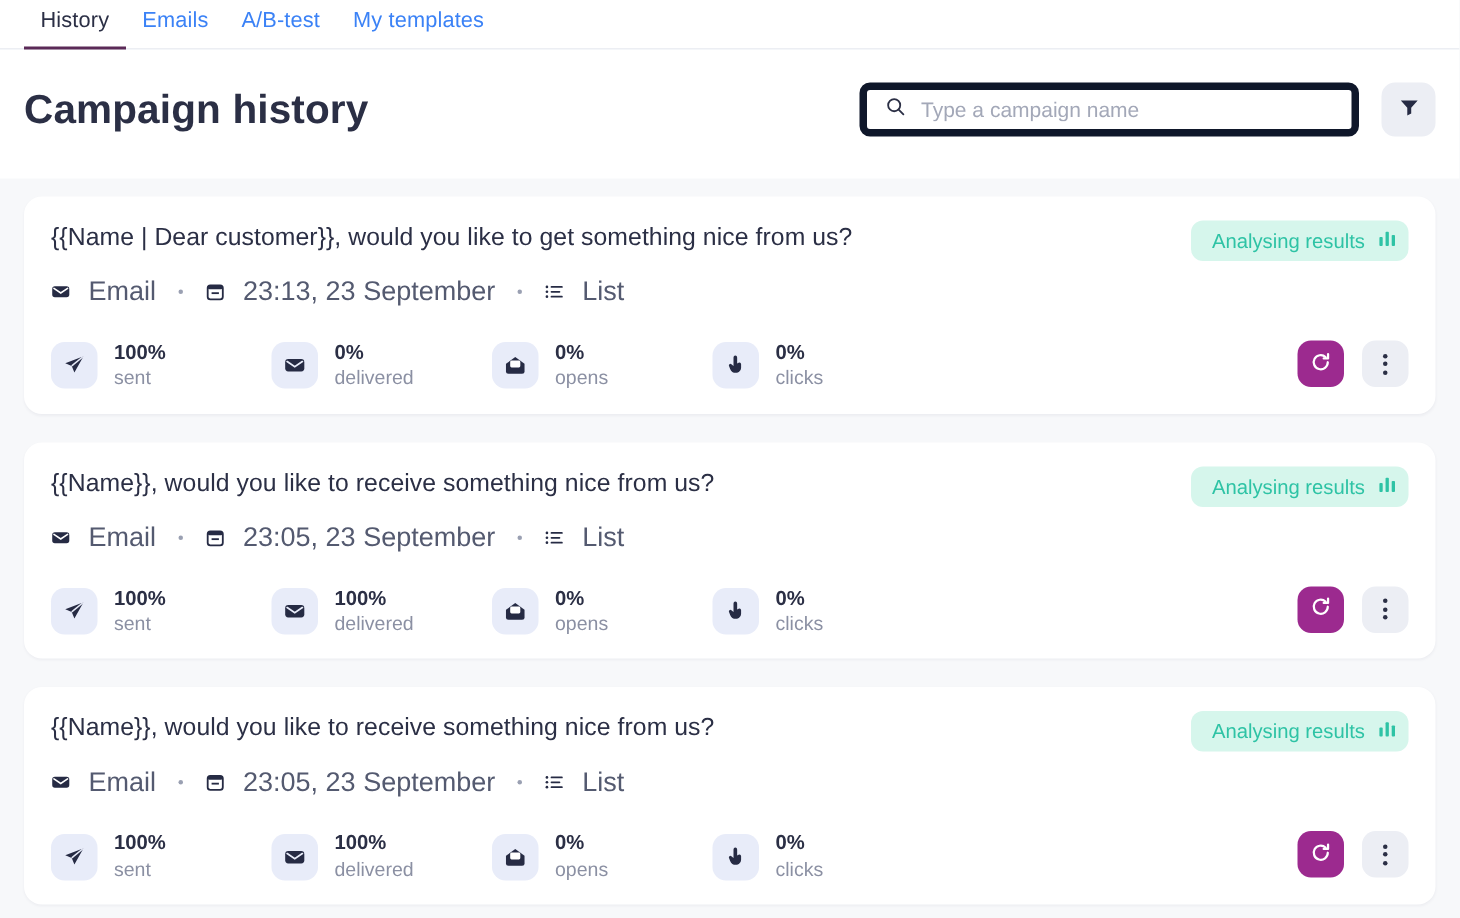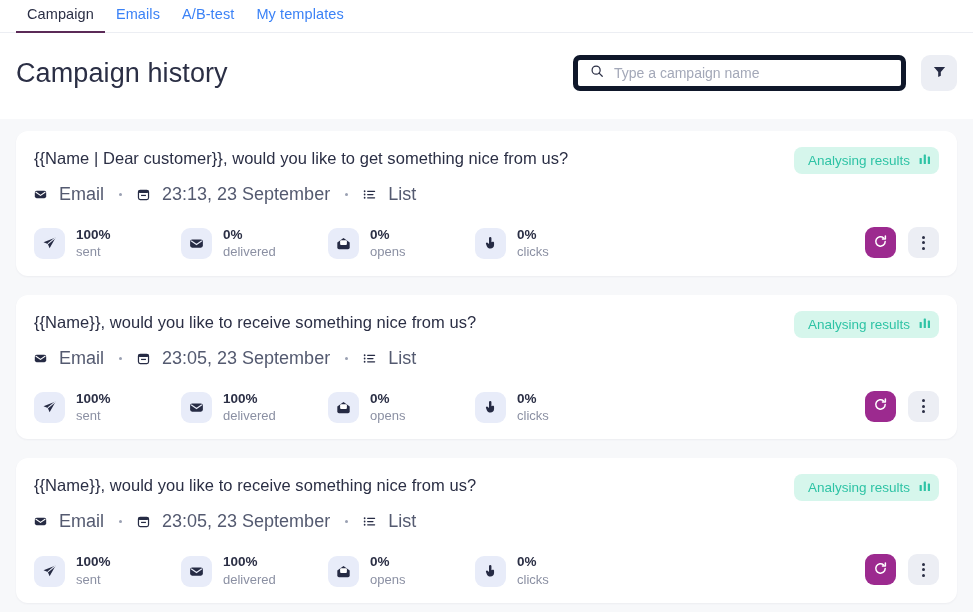--- a/index.html
+++ b/index.html
@@ -54,21 +54,21 @@
   
   .page-head {
     background: #ffffff;
     padding: 22px 16px 28px 16px;
     display: flex;
     align-items: center;
     justify-content: space-between;
   }
   .page-title {
     font-size: 27px;
-    font-weight: 400;
+    font-weight: 700;
     color: #2b2f45;
     letter-spacing: .1px;
   }
   .head-right {
     display: flex;
     align-items: center;
     gap: 15px;
   }
   .search-box {
     width: 333px;
@@ -210,21 +210,21 @@
     display: flex; align-items: center; justify-content: center;
     cursor: pointer;
   }
   .dots { display: flex; flex-direction: column; gap: 2.5px; align-items: center; }
   .dots i { width: 3px; height: 3px; border-radius: 50%; background: #2b2f45; display: block; }
 </style>
 </head>
 <body>
 
 <div class="tabbar">
-  <div class="tab active"><span>Campaign</span></div>
+  <div class="tab active"><span>History</span></div>
   <div class="tab"><span>Emails</span></div>
   <div class="tab"><span>A/B-test</span></div>
   <div class="tab"><span>My templates</span></div>
 </div>
 
 <div class="page-head">
   <h1 class="page-title">Campaign history</h1>
   <div class="head-right">
     <div class="search-box">
       <span>

